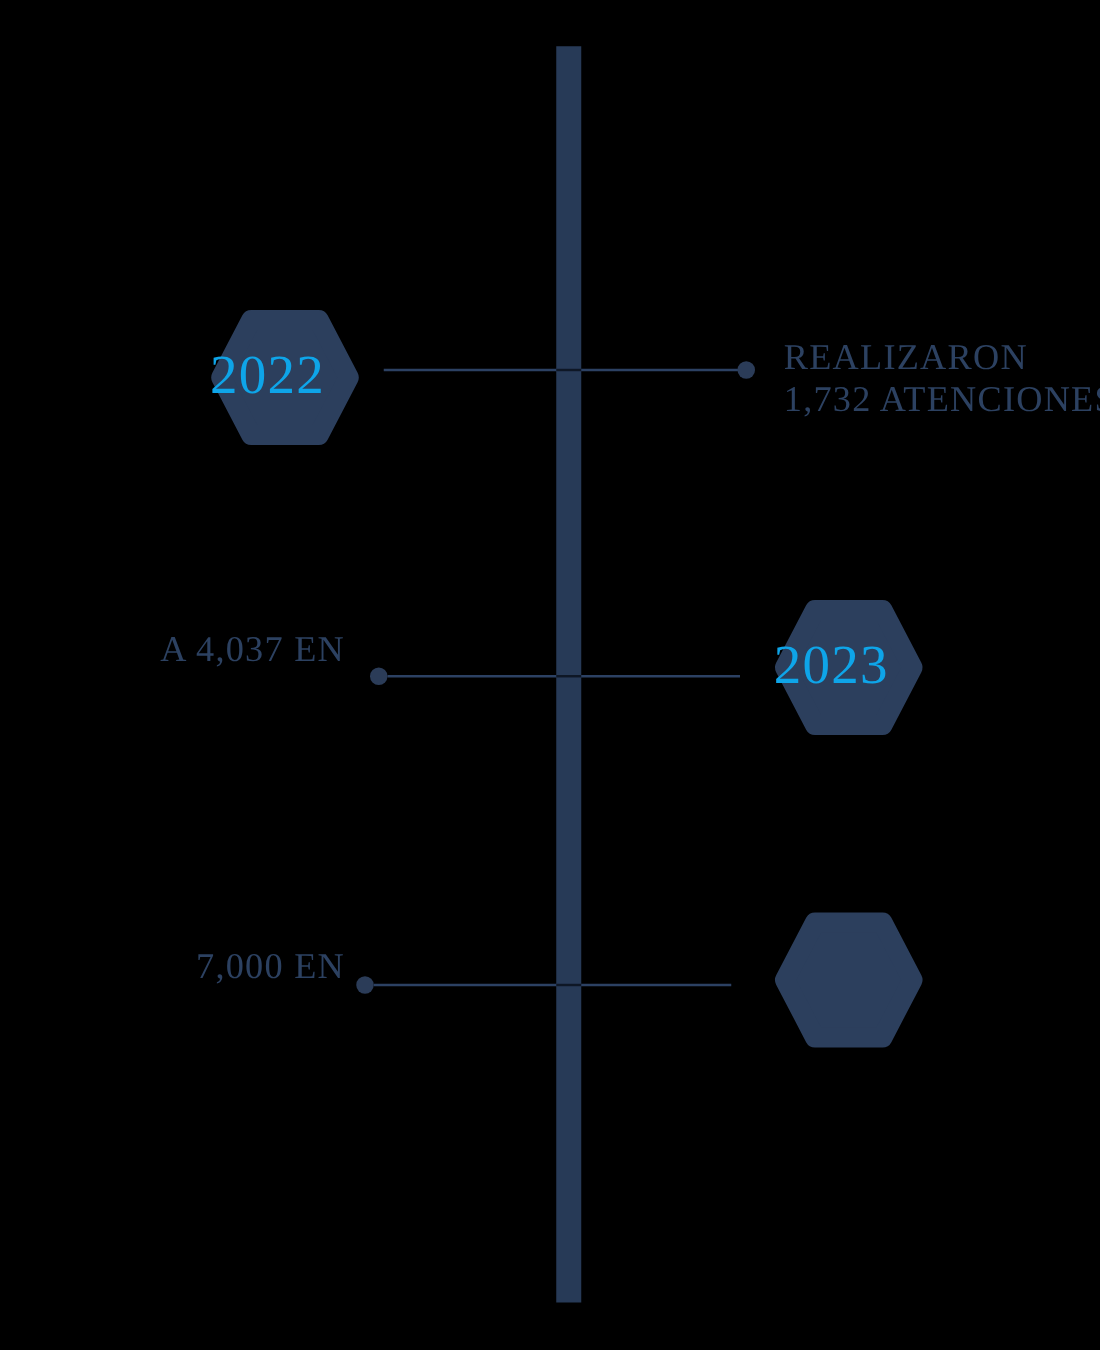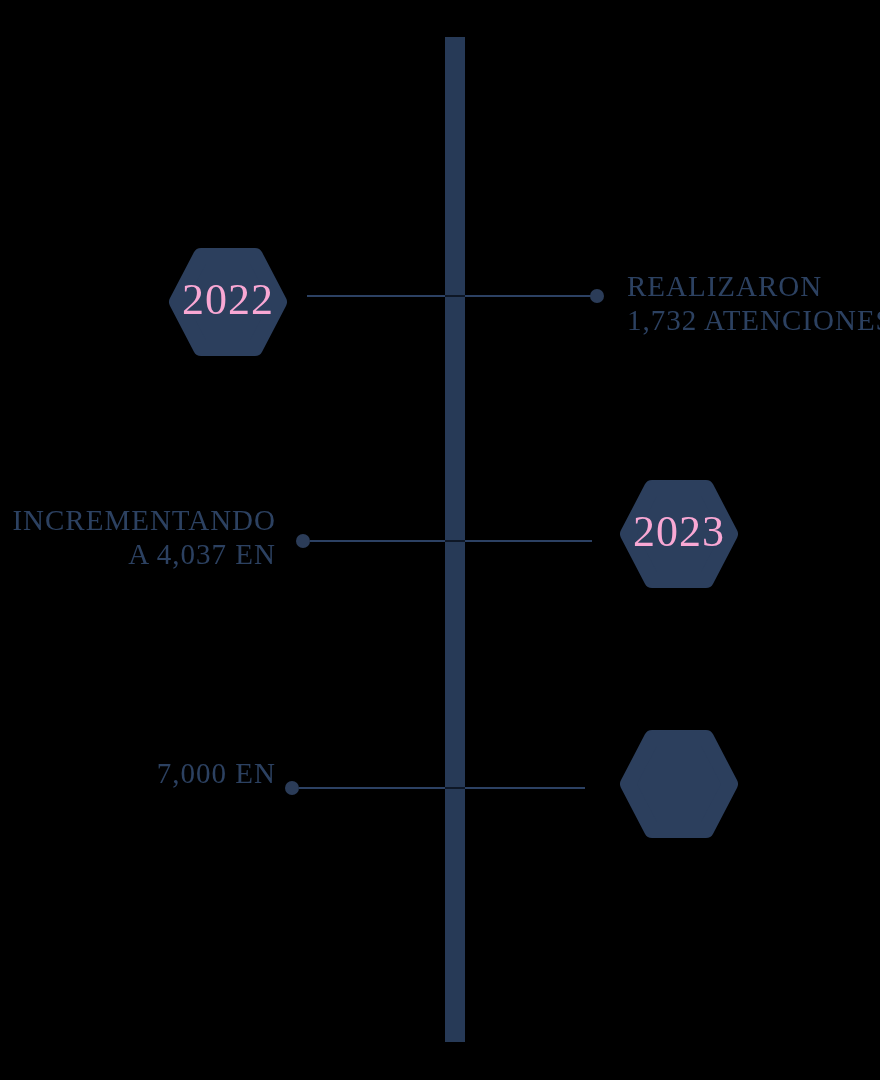--- a/index.html
+++ b/index.html
@@ -42,22 +42,22 @@
     fill: #2C3F5D;
     stroke: #2C3F5D;
     stroke-width: 16;
     stroke-linejoin: round;
   }
   .hex .year {
     position: absolute;
     left: 0; right: 0;
     top: 50%;
     transform: translateY(-54%);
-    text-align: center;
-    color: #f9a8d4;
+    text-align: left;
+    color: #0ea5e9;
     font-size: 44px;
     letter-spacing: 1px;
     line-height: 1;
   }
 
   
   .connector {
     position: absolute;
     height: 2px;
     background: #2C4163;
@@ -132,21 +132,20 @@
     <div class="connector-cross" id="cross-2022"></div>
     <div class="dot" id="dot-2022"></div>
     <div class="label align-left" id="label-2022">
       <span>REALIZARON</span>
       <span>1,732 ATENCIONES</span>
     </div>
   </div>
 
   <div>
     <div class="label align-right" id="label-2023">
-      <span>INCREMENTANDO</span>
       <span>A 4,037 EN</span>
     </div>
     <div class="dot" id="dot-2023"></div>
     <div class="connector" id="line-2023"></div>
     <div class="connector-cross" id="cross-2023"></div>
     <div class="hex" id="hex-2023">
       <svg viewBox="0 0 120 110">
         <polygon points="9,55 33,9 87,9 111,55 87,101 33,101"></polygon>
       </svg>
       <div class="year">2023</div>

